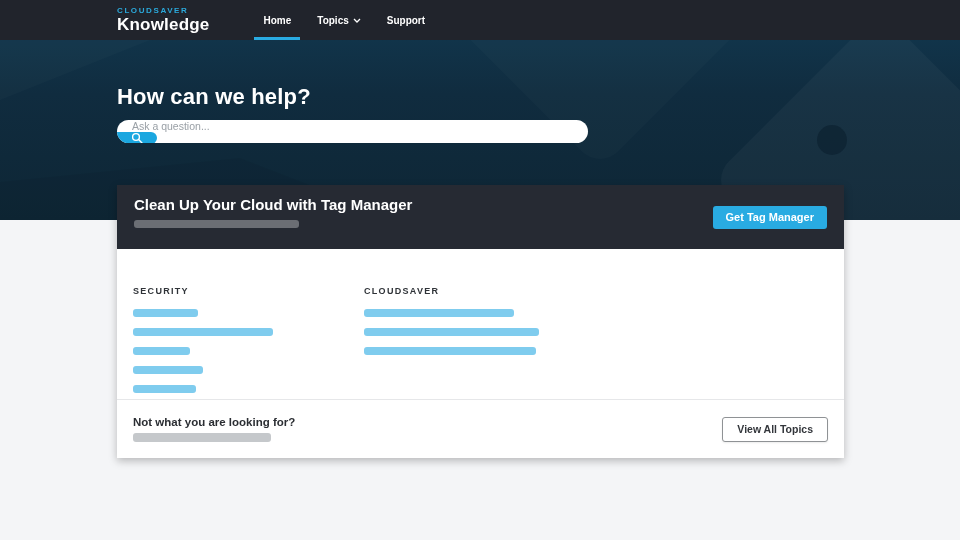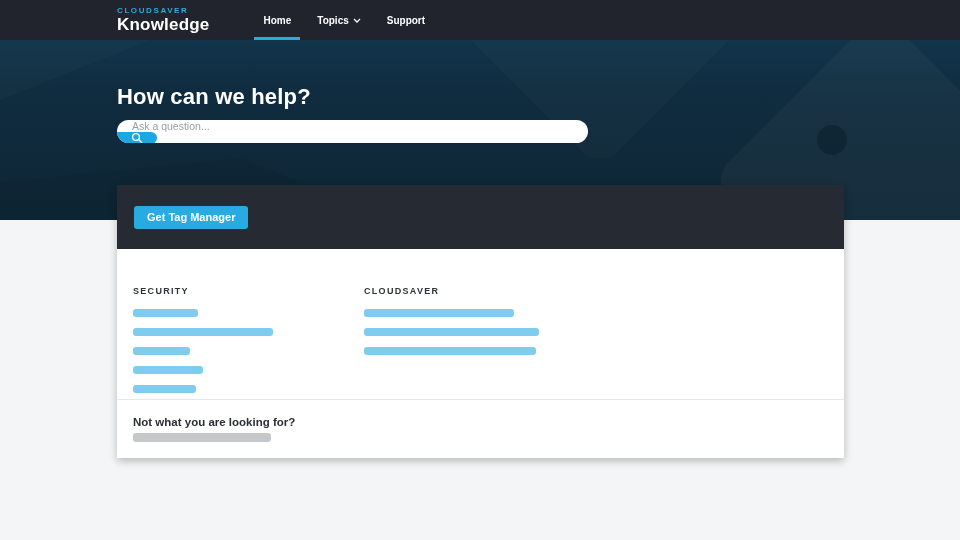--- a/index.html
+++ b/index.html
@@ -150,20 +150,26 @@
         <circle cx="5" cy="5" r="3.4" fill="none" stroke="#ffffff" stroke-width="1.4"></circle>
         <line x1="7.6" y1="7.6" x2="11" y2="11" stroke="#ffffff" stroke-width="1.4" stroke-linecap="round"></line>
       </svg>
     </button>
   </div>
 </section>
 
 <main class="card">
 
   <div class="banner">
+    <div>
+      <div class="banner-title">Clean Up Your Cloud with Tag Manager</div>
+      <div>
+          <div class="skeleton-bar" style="width: 165px;"></div>
+        </div>
+    </div>
     <button class="banner-button">Get Tag Manager</button>
   </div>
 
   <div class="topics">
     <div class="topic-col-1">
       <div class="topic-header">SECURITY</div>
       <div>
           <div class="skeleton-bar" style="width: 65px;"></div>
           <div class="skeleton-bar" style="width: 140px;"></div>
           <div class="skeleton-bar" style="width: 57px;"></div>
@@ -181,15 +187,16 @@
     </div>
   </div>
 
   <div class="card-footer">
     <div>
       <div class="footer-prompt">Not what you are looking for?</div>
       <div>
           <div class="skeleton-bar" style="width: 138px;"></div>
         </div>
     </div>
+    <button class="footer-button">View All Topics</button>
   </div>
 
 </main>
 
 </body></html>

